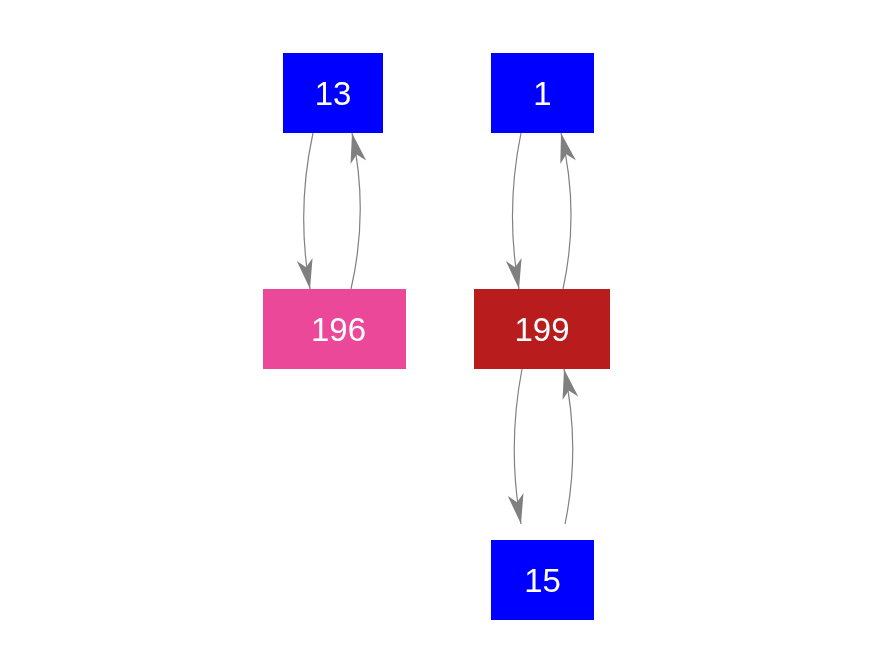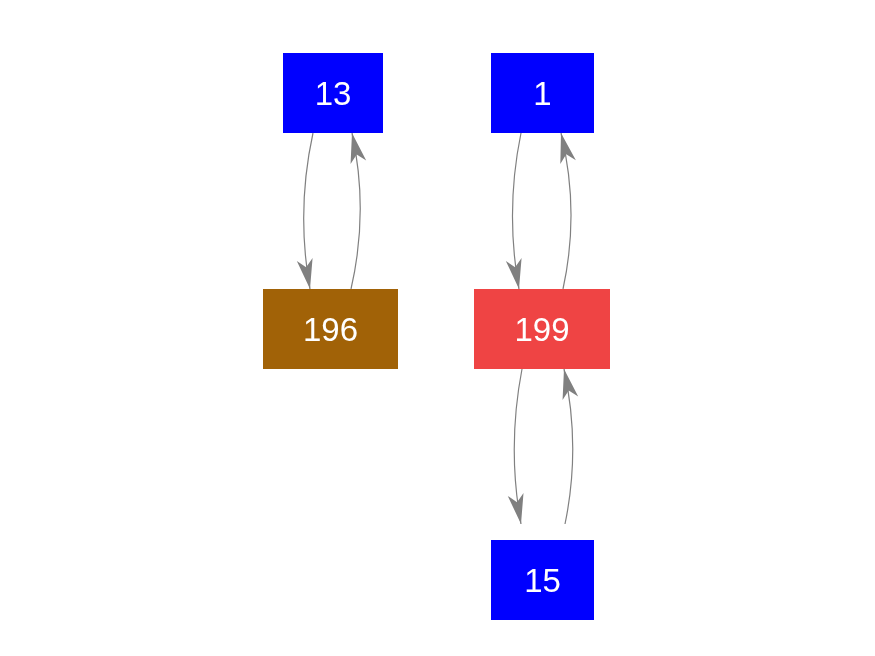--- a/index.html
+++ b/index.html
@@ -37,23 +37,23 @@
         <path d="M565,524 Q581,447 564,369" fill="none" stroke="#808080" stroke-width="1.2" marker-end="url(#arrowhead)"></path>
       </g>
   </svg>
   <div id="nodes-layer">
       <div class="node" style="left: 283px; top: 53px; width: 100px; height: 80px; background: rgb(0, 0, 255); color: rgb(255, 255, 255);">
         <span>13</span>
       </div>
       <div class="node" style="left: 491px; top: 53px; width: 103px; height: 80px; background: rgb(0, 0, 255); color: rgb(255, 255, 255);">
         <span>1</span>
       </div>
-      <div class="node" style="left: 263px; top: 289px; width: 135px; height: 80px; background: #a16207; color: rgb(255, 255, 255);">
+      <div class="node" style="left: 263px; top: 289px; width: 135px; height: 80px; background: #ec4899; color: rgb(255, 255, 255); padding-left: 8px;">
         <span>196</span>
       </div>
-      <div class="node" style="left: 474px; top: 289px; width: 136px; height: 80px; background: #ef4444; color: rgb(255, 255, 255);">
+      <div class="node" style="left: 474px; top: 289px; width: 136px; height: 80px; background: #b91c1c; color: rgb(255, 255, 255);">
         <span>199</span>
       </div>
       <div class="node" style="left: 491px; top: 524px; width: 103px; height: 80px; background: rgb(0, 0, 255); color: rgb(255, 255, 255); margin-top: 16px;">
         <span>15</span>
       </div>
     </div>
 </div>
 
 </body></html>

